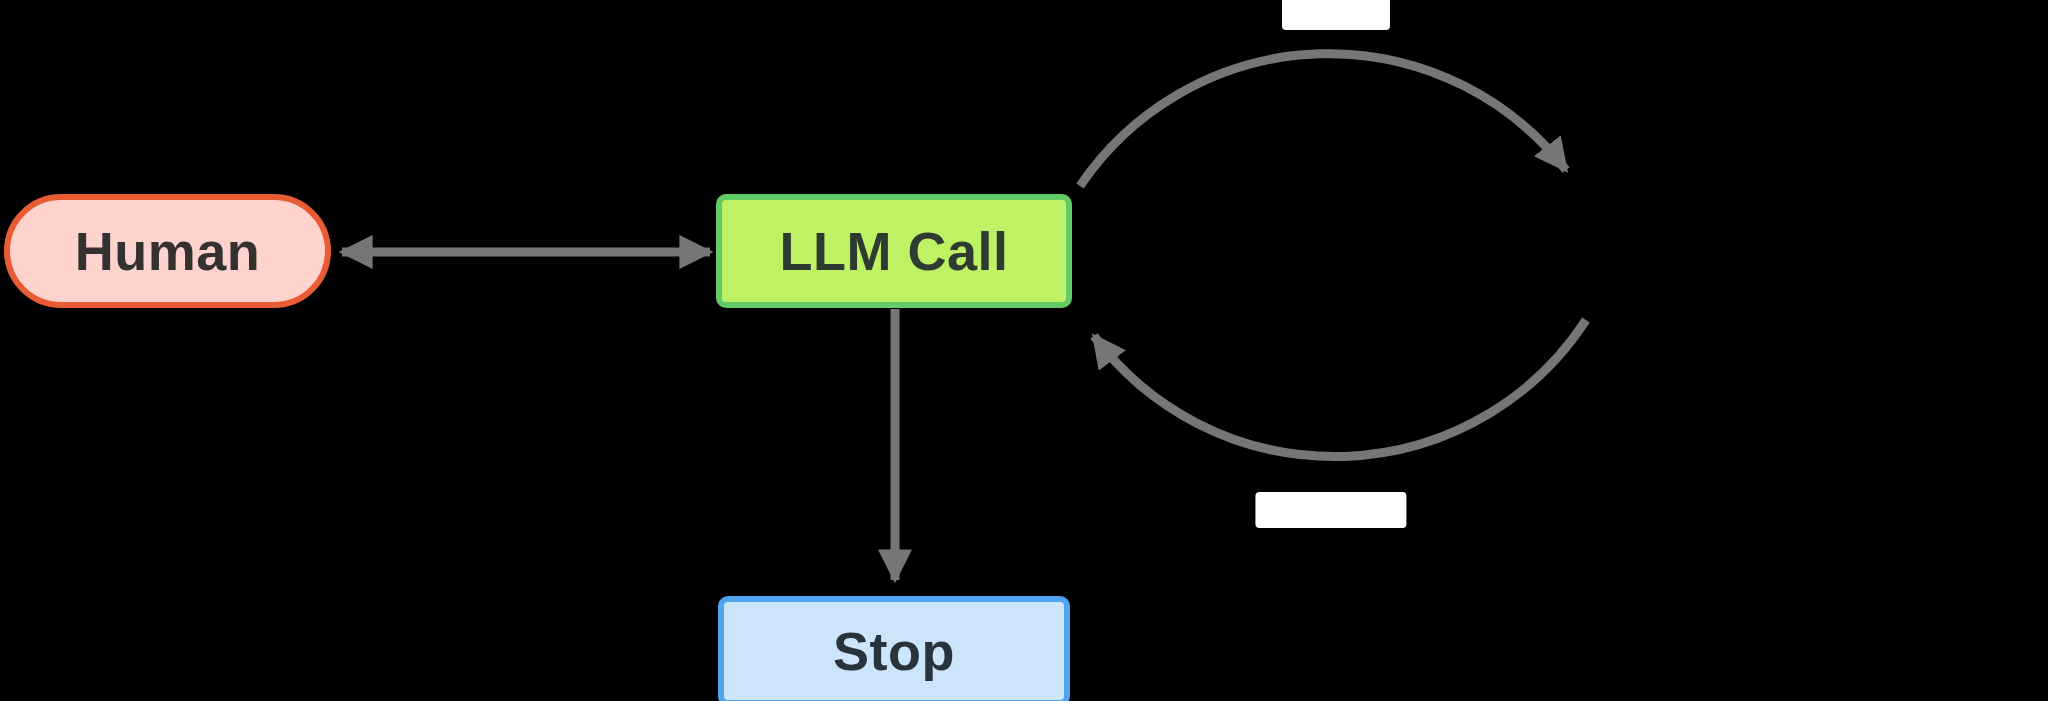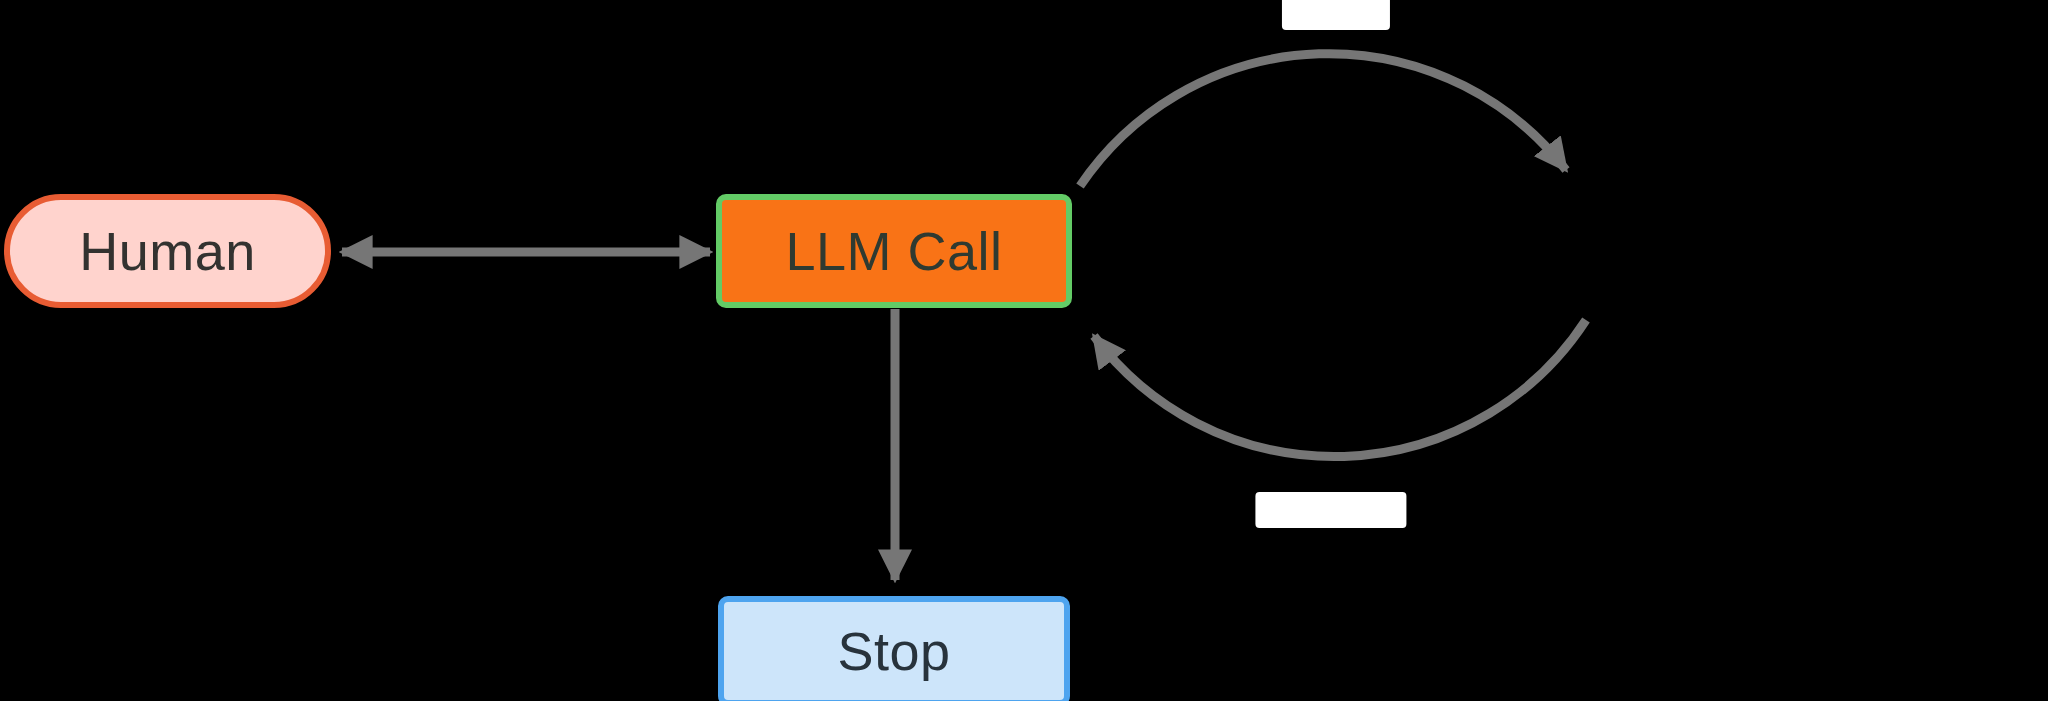--- a/index.html
+++ b/index.html
@@ -20,37 +20,37 @@
     left: 0;
     top: 0;
   }
   .node {
     position: absolute;
     display: flex;
     align-items: center;
     justify-content: center;
     box-sizing: border-box;
     font-size: 54px;
-    font-weight: 400;
+    font-weight: 700;
     letter-spacing: 0.5px;
     white-space: nowrap;
   }
   .node.stadium {
     border-radius: 60px;
   }
   .node.rect {
     border-radius: 10px;
   }
   #node-human {
     left: 4px; top: 194px; width: 327px; height: 114px;
     background: #FFD3CD; border: 6px solid #E85C33; color: #333230;
   }
   #node-llm-call {
     left: 716px; top: 194px; width: 356px; height: 114px;
-    background: #f97316; border: 6px solid #63CB66; color: #2F3A31;
+    background: #bef264; border: 6px solid #63CB66; color: #2F3A31;
   }
   #node-environment {
     left: 1592px; top: 194px; width: 453px; height: 114px;
     background: #FFD3CD; border: 6px solid #E85C33; color: #333230;
   }
   #node-stop {
     left: 718px; top: 596px; width: 352px; height: 110px;
     background: #CDE5FA; border: 6px solid #4EA4EF; color: #28333C;
   }
   .edge-label {

